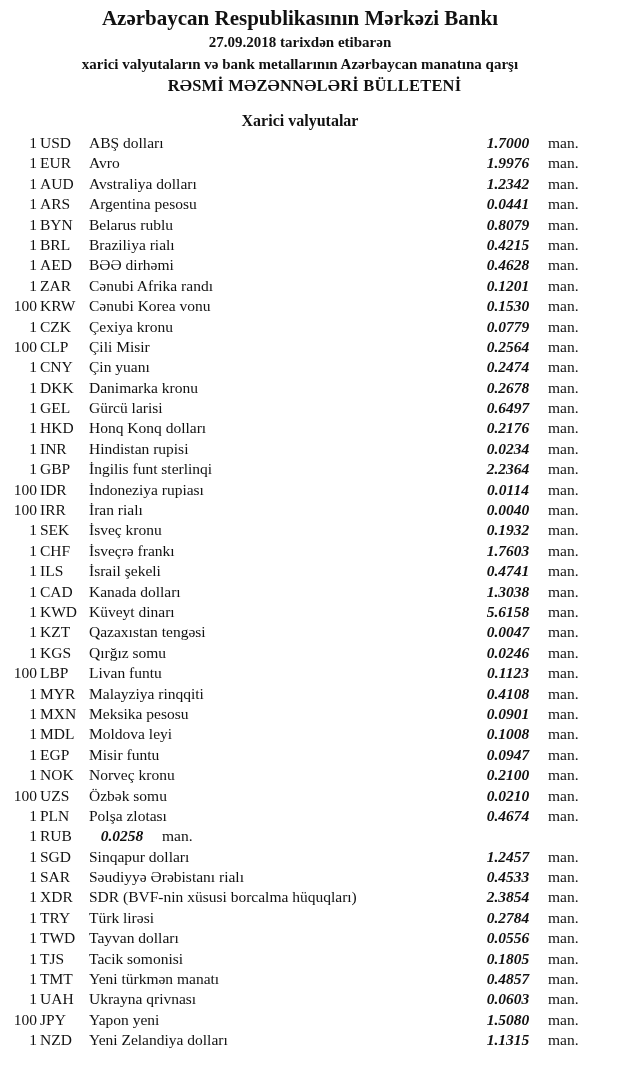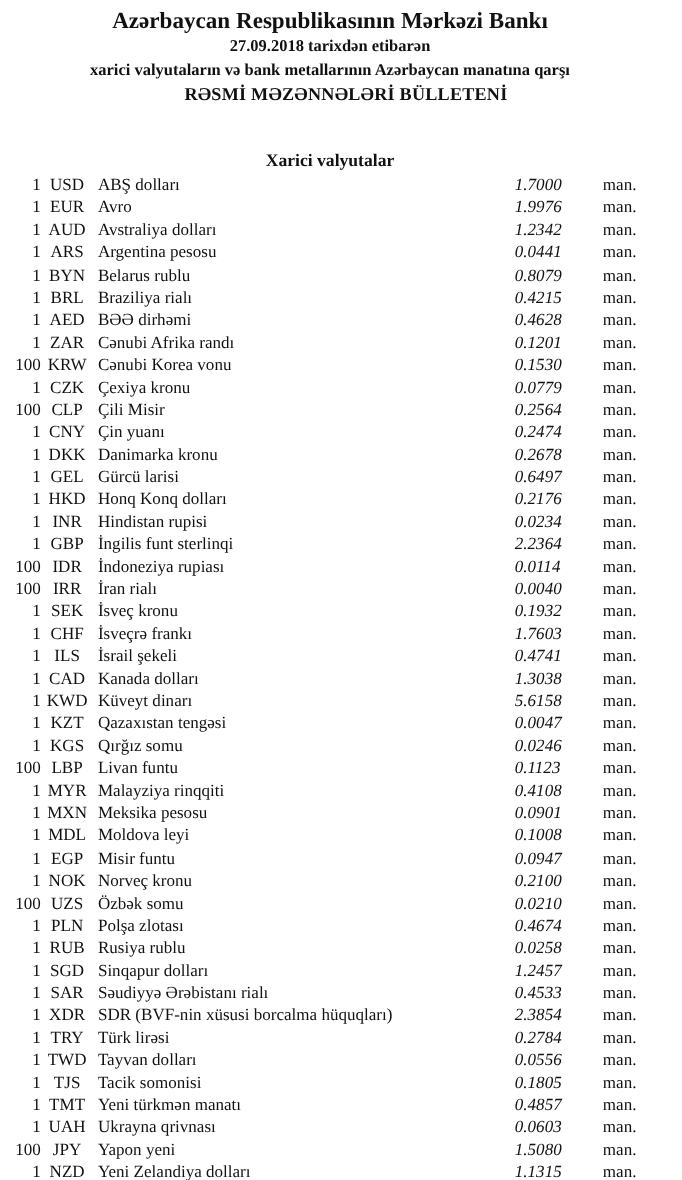--- a/index.html
+++ b/index.html
@@ -26,39 +26,39 @@
     font-weight: bold;
     font-size: 15px;
     line-height: 22px;
   }
   .bulletin-title {
     font-size: 16.5px;
     letter-spacing: 0.2px;
     padding-left: 29px;
   }
   .section-title {
-    margin-top: 40px;
+    margin-top: 14px;
     text-align: center;
     font-weight: bold;
     font-size: 16px;
     line-height: 20px;
   }
   .rates { margin-top: 2px; }
   .row {
     display: flex;
     align-items: baseline;
     height: 20.4px;
     line-height: 20.4px;
     font-size: 15.5px;
     white-space: nowrap;
   }
   .qty  { flex: none; width: 37px; text-align: right; }
-  .code { flex: none; width: 42px; margin-left: 3px; text-align: center; }
+  .code { flex: none; width: 42px; margin-left: 3px; }
   .name { flex: 1; margin-left: 7px; overflow: hidden; }
-  .rate { flex: none; width: 80px; text-align: left; font-weight: normal; font-style: italic; }
+  .rate { flex: none; width: 80px; text-align: center; font-weight: bold; font-style: italic; }
   .unit { flex: none; width: 52px; box-sizing: border-box; }
 </style>
 </head>
 <body>
 
 <div class="page">
   <div class="doc-header">
     <h1 class="bank-title">Azərbaycan Respublikasının Mərkəzi Bankı</h1>
     <div class="h-line">27.09.2018 tarixdən etibarən</div>
     <div class="h-line">xarici valyutaların və bank metallarının Azərbaycan manatına qarşı</div>
@@ -337,21 +337,20 @@
         <span class="qty">1</span>
         <span class="code">PLN</span>
         <span class="name">Polşa zlotası</span>
         <span class="rate">0.4674</span>
         <span class="unit">man.</span>
       </div>
 
       <div class="row">
         <span class="qty">1</span>
         <span class="code">RUB</span>
-        <span class="name">Rusiya rublu</span>
         <span class="rate">0.0258</span>
         <span class="unit">man.</span>
       </div>
 
       <div class="row">
         <span class="qty">1</span>
         <span class="code">SGD</span>
         <span class="name">Sinqapur dolları</span>
         <span class="rate">1.2457</span>
         <span class="unit">man.</span>

